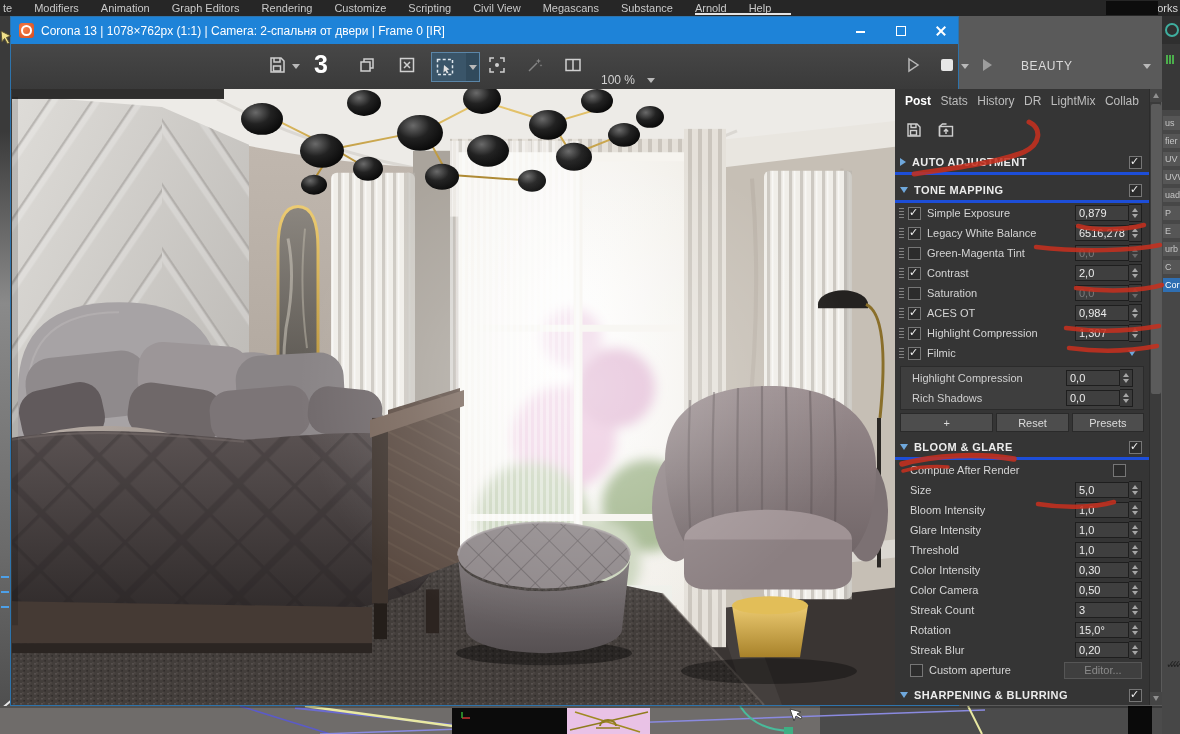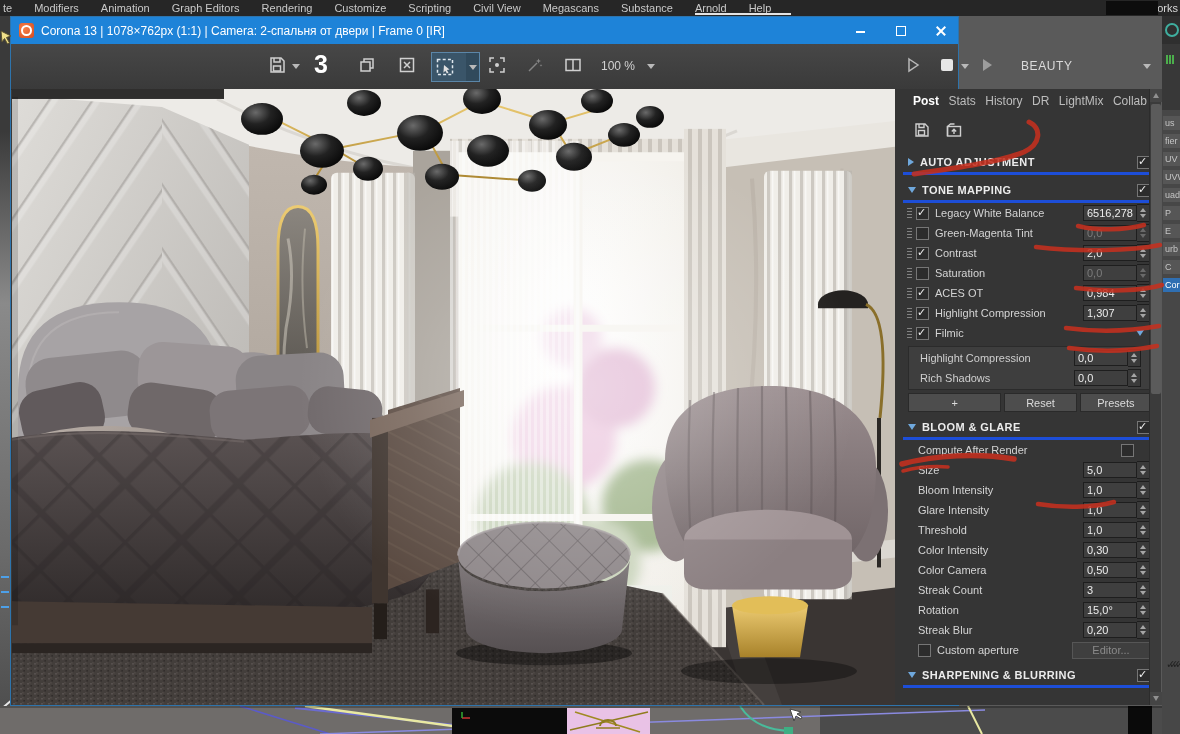--- a/index.html
+++ b/index.html
@@ -35,27 +35,27 @@
   .tbtn svg{stroke:#d0d0d0;stroke-width:1.5;fill:none;}
   .tbtn.dim svg{stroke:#858585;}
   .tnum{position:absolute;top:6px;font-size:25px;font-weight:bold;color:#fff;}
   .caret-i{width:0;height:0;border-left:4px solid transparent;border-right:4px solid transparent;
            border-top:5px solid #b9b9b9;display:inline-block;}
   .caret-abs{position:absolute;top:20px;}
   .regiongrp{position:absolute;top:8px;left:420px;width:47px;height:28px;background:#3a5569;
              border:1px solid #5b86a8;display:flex;align-items:center;}
   .regiongrp svg{margin-left:3px;stroke:#dfe8ee;stroke-width:1.5;fill:none;}
   .rsub{width:13px;height:100%;margin-left:auto;background:#314a5c;display:flex;align-items:center;justify-content:center;}
-  .tzoom{position:absolute;top:15px;display:flex;gap:12px;align-items:center;color:#d2d2d2;font-size:12px;}
+  .tzoom{position:absolute;top:29px;display:flex;gap:12px;align-items:center;color:#d2d2d2;font-size:12px;}
   .tpass{position:absolute;top:15px;font-size:12px;color:#dadada;letter-spacing:.6px;}
   
   #renderimg{position:absolute;left:1px;top:72px;width:883px;height:616px;overflow:hidden;background:#cfccc8;}
   
   #panel{position:absolute;left:884px;top:72px;width:254px;height:616px;background:var(--panel-bg,#353535);
-         overflow:hidden;color:#d4d4d4;padding-left:8px;}
+         overflow:hidden;color:#d4d4d4;}
   #tabs{display:flex;align-items:center;height:24px;padding:0 10px;justify-content:space-between;}
   .tab{font-size:12px;color:#bdbdbd;}
   .tab.active{color:#fff;font-weight:bold;}
   .iconrow{height:34px;display:flex;align-items:center;gap:14px;padding-left:10px;}
   .iconrow svg{stroke:#cfcfcf;stroke-width:1.4;fill:none;}
   .sect{display:flex;align-items:center;height:20px;margin-top:5px;padding:0 7px 0 5px;
         border-bottom:3px solid #1d4ed8;}
   .arr{width:0;height:0;margin-right:6px;flex:none;}
   .arr.down{border-left:4px solid transparent;border-right:4px solid transparent;border-top:6px solid #6fa8dc;}
   .arr.right{border-top:4px solid transparent;border-bottom:4px solid transparent;border-left:6px solid #6fa8dc;}
@@ -545,20 +545,34 @@
 
     <div class="sect" id="sect-tone">
       <span class="arr down"></span>
       <span class="stitle">TONE MAPPING</span>
       <span class="cb on" id="cb-tone"></span>
     </div>
     <div id="tm-rows">
         <div class="trow">
           <span class="handle"></span>
           <span class="cb on"></span>
+          <span class="lbl">Simple Exposure</span>
+          <span class="fwrap">
+            <span class="field">
+              <span class="val">0,879</span>
+            </span>
+            <span class="spin">
+              <i class="up"></i>
+              <i class="dn"></i>
+            </span>
+          </span>
+        </div>
+        <div class="trow">
+          <span class="handle"></span>
+          <span class="cb on"></span>
           <span class="lbl">Legacy White Balance</span>
           <span class="fwrap">
             <span class="field">
               <span class="val">6516,278</span>
             </span>
             <span class="spin">
               <i class="up"></i>
               <i class="dn"></i>
             </span>
           </span>

